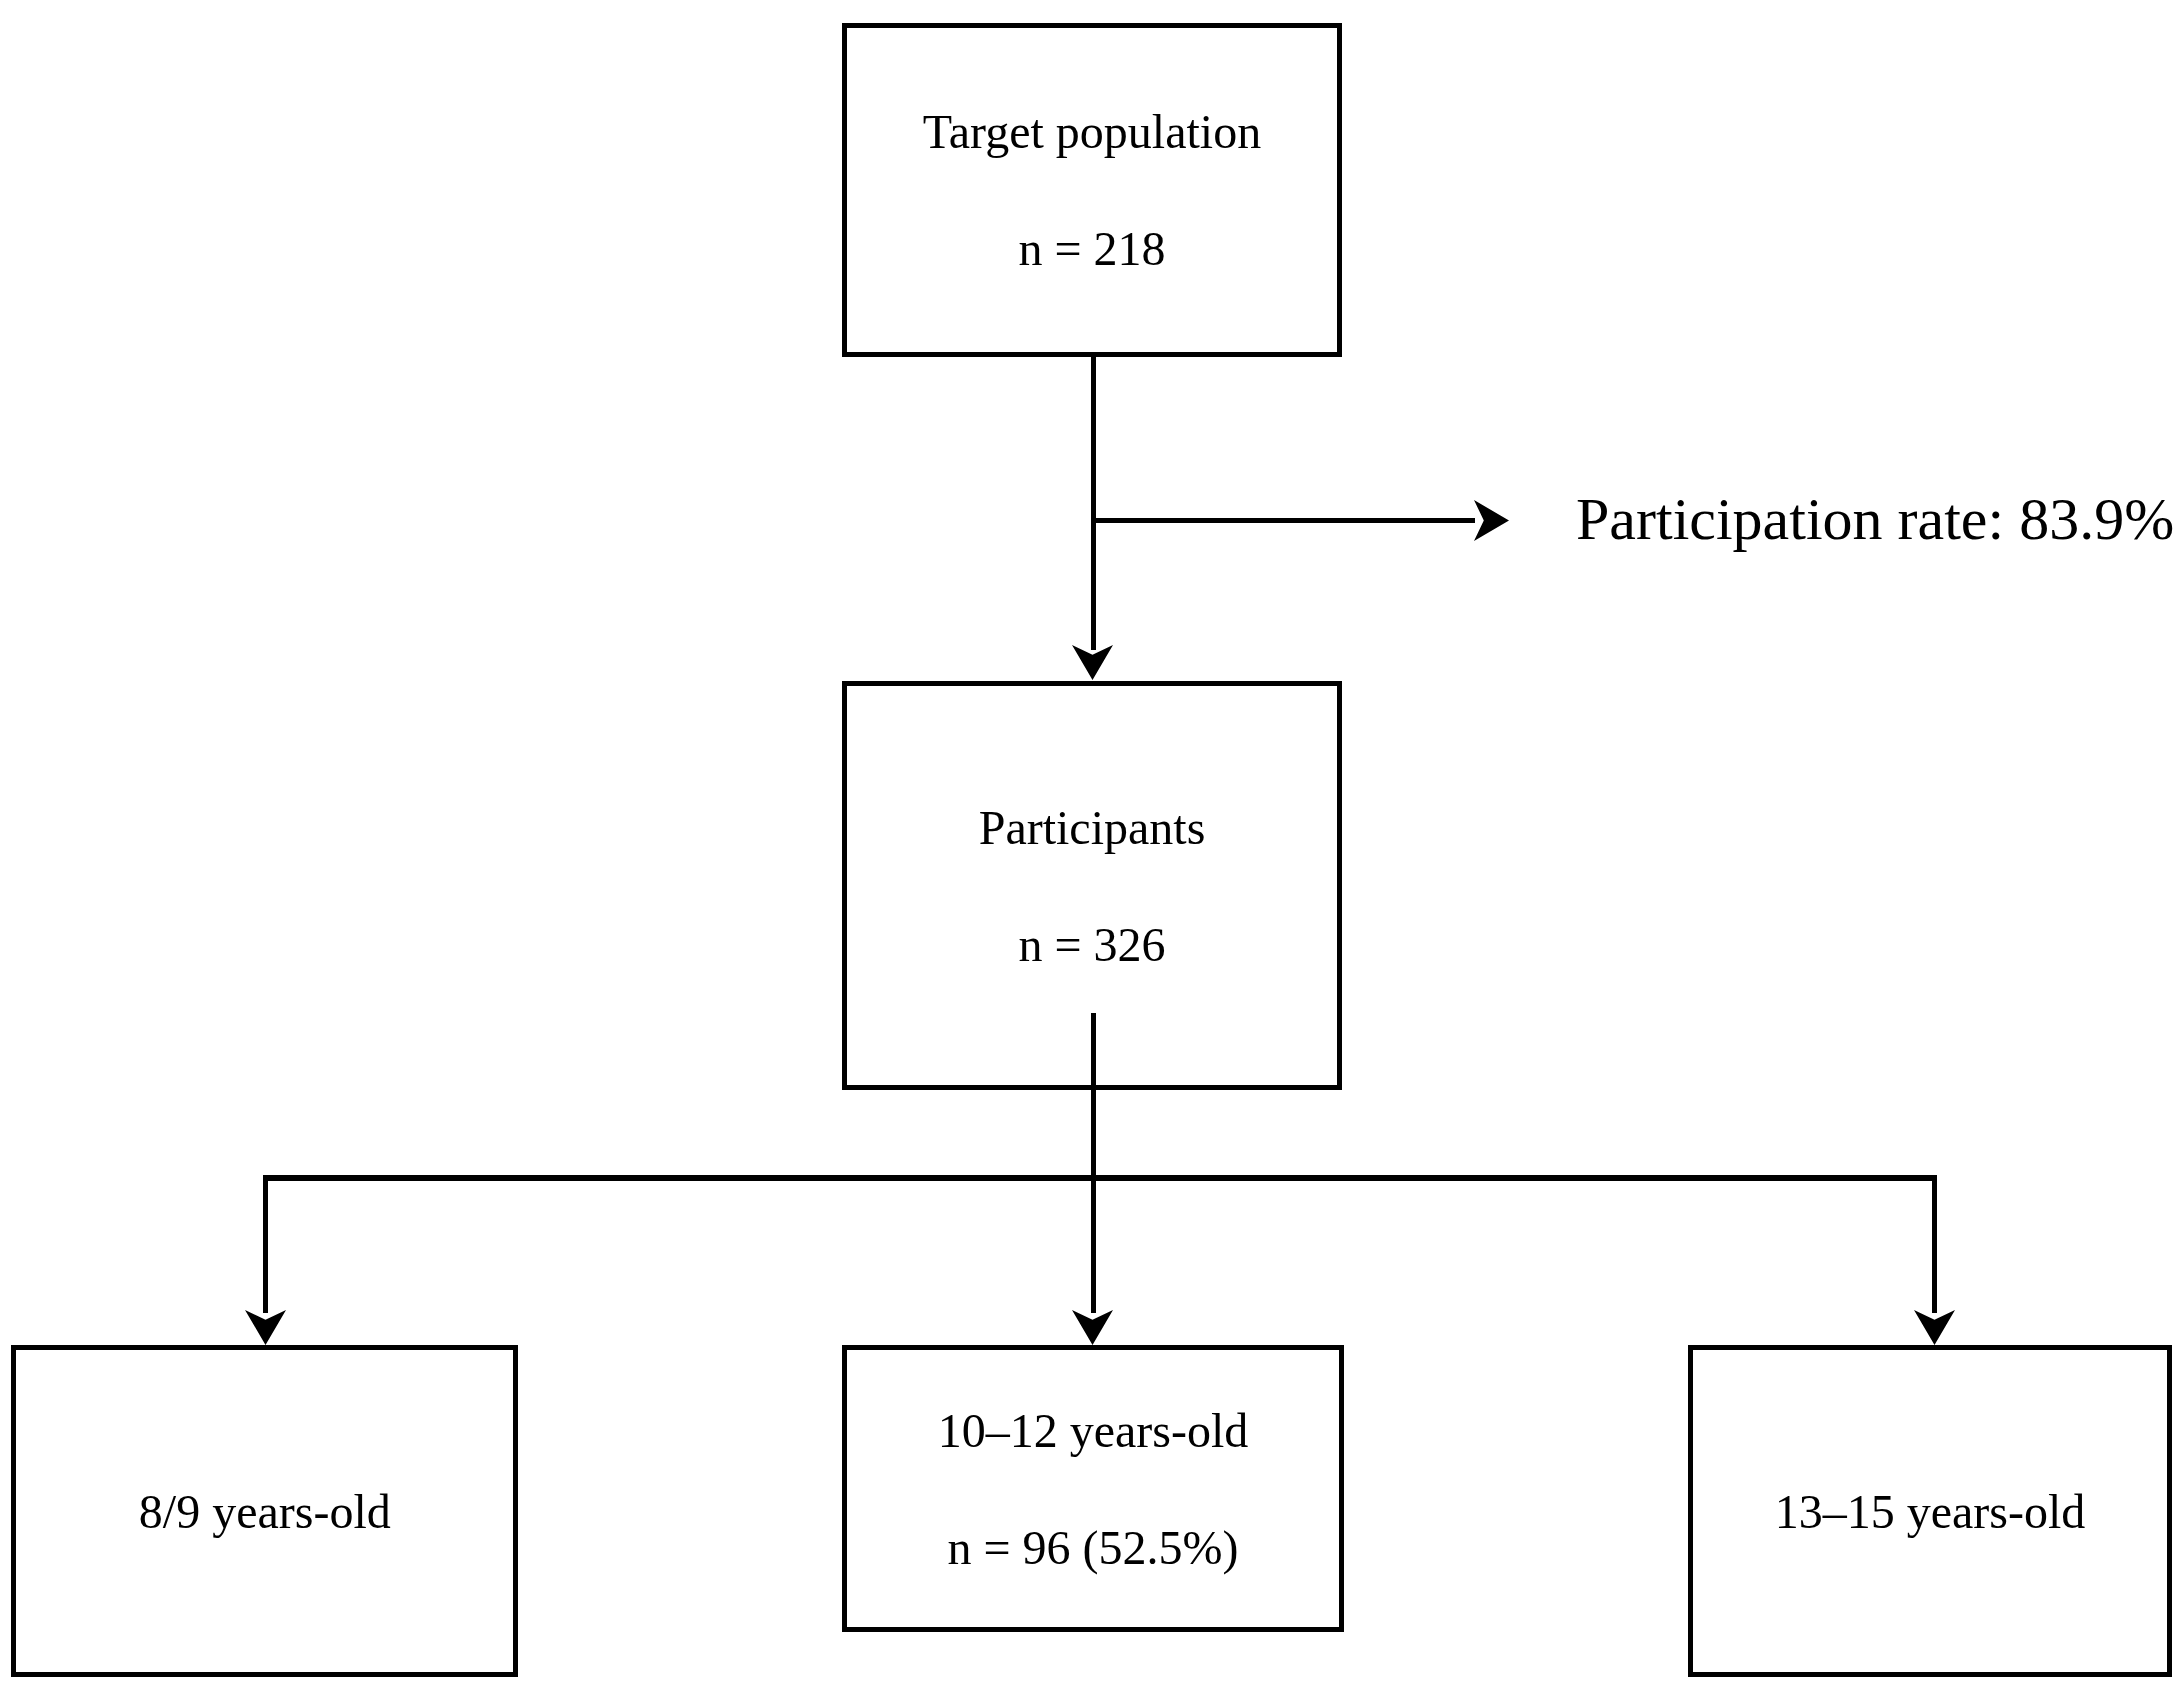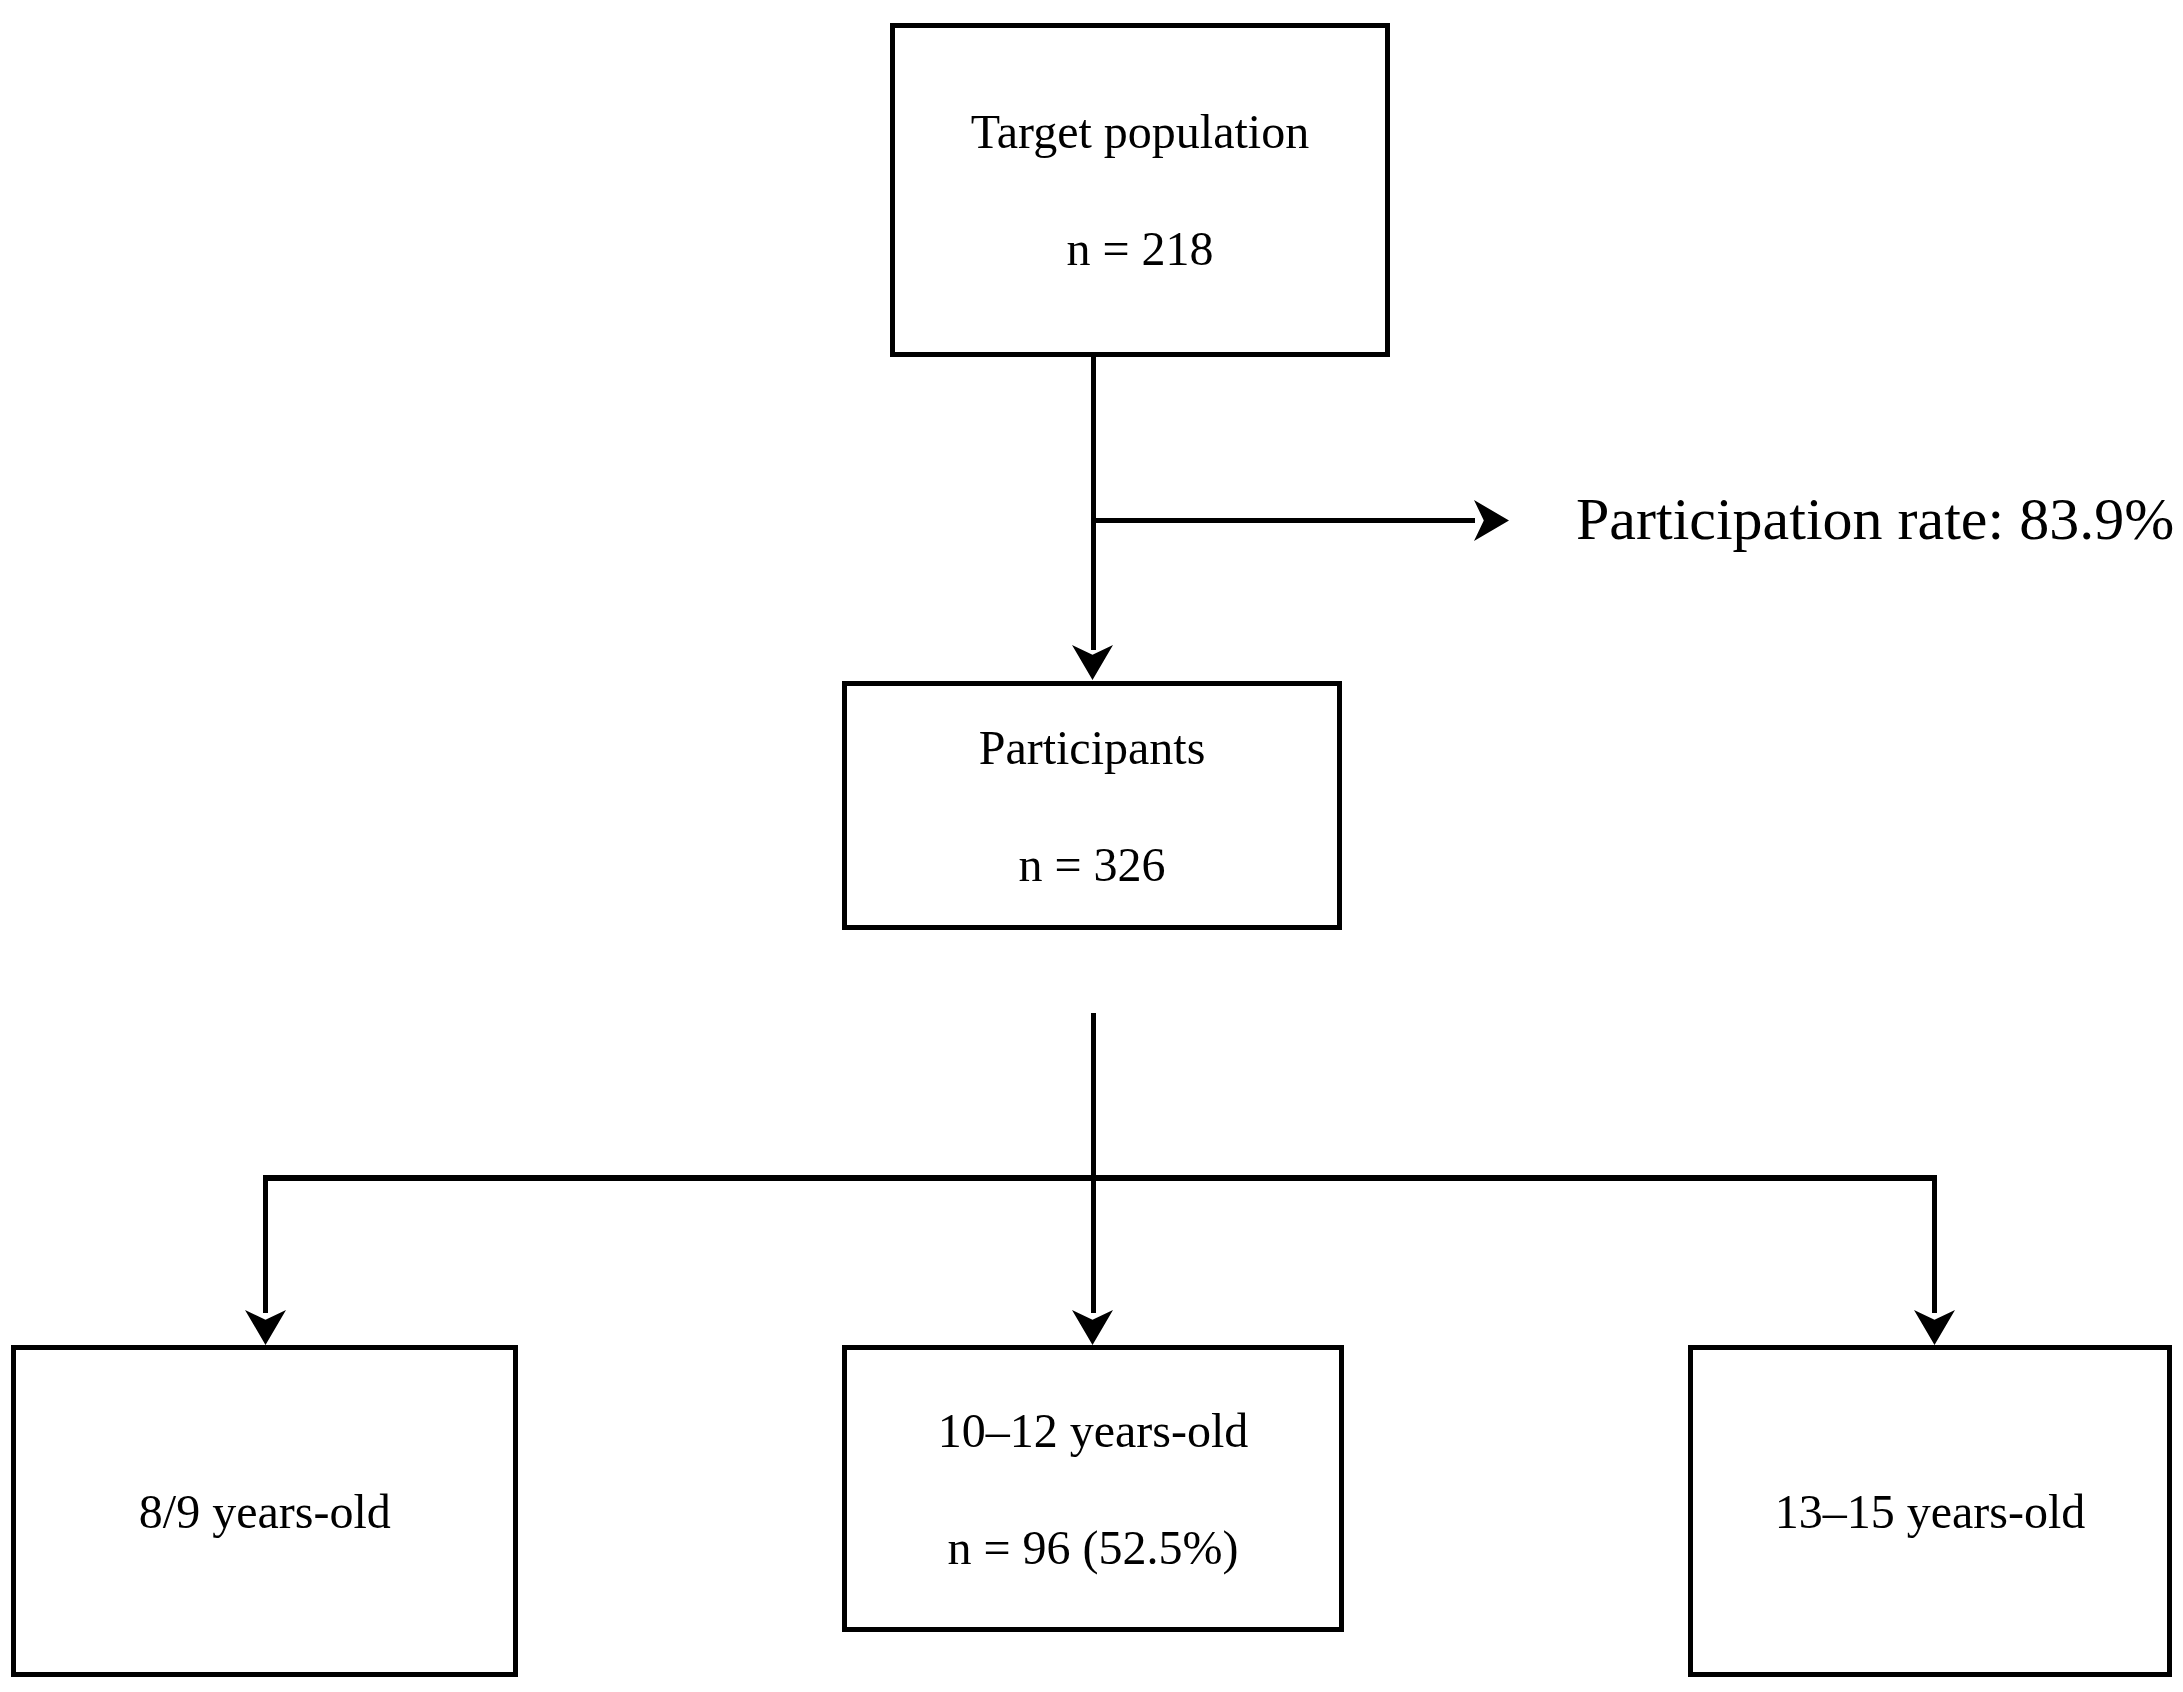--- a/index.html
+++ b/index.html
@@ -52,22 +52,22 @@
     clip-path: polygon(100% 50%, 0% 0%, 28% 50%, 0% 100%);
   }
   .annotation {
     position: absolute;
     font-size: 60px;
     line-height: 49px;
     white-space: nowrap;
   }
 
   
-  #box-target       { left: 842px; top: 23px;   width: 500px; height: 334px; margin-left: 48px; }
-  #box-participants { left: 842px; top: 681px;  width: 500px; height: 249px; font-family: Liberation Serif, serif; }
+  #box-target       { left: 842px; top: 23px;   width: 500px; height: 334px; }
+  #box-participants { left: 842px; top: 681px;  width: 500px; height: 409px; font-family: Liberation Serif, serif; }
   #box-age-8-9      { left: 11.3px;   top: 1345px; width: 507px; height: 332px; text-align: right; }
   #box-age-10-12    { left: 842px; top: 1345px; width: 502px; height: 287px; }
   #box-age-13-15    { left: 1688px; top: 1345px; width: 484px; height: 332px; }
 
   #v-line-target-to-participants { left: 1091px; top: 357px;  width: 5px;  height: 293px; }
   #arrow-into-participants       { left: 1072px; top: 645px; }
   #h-line-branch                 { left: 1093px; top: 518px;  width: 382px; height: 5px; }
   #arrow-branch-right            { left: 1474px; top: 500px; }
   #label-participation-rate      { left: 1576px; top: 495px; }
   #v-line-participants-to-bar    { left: 1091px; top: 1013px; width: 5px;  height: 164px; }

